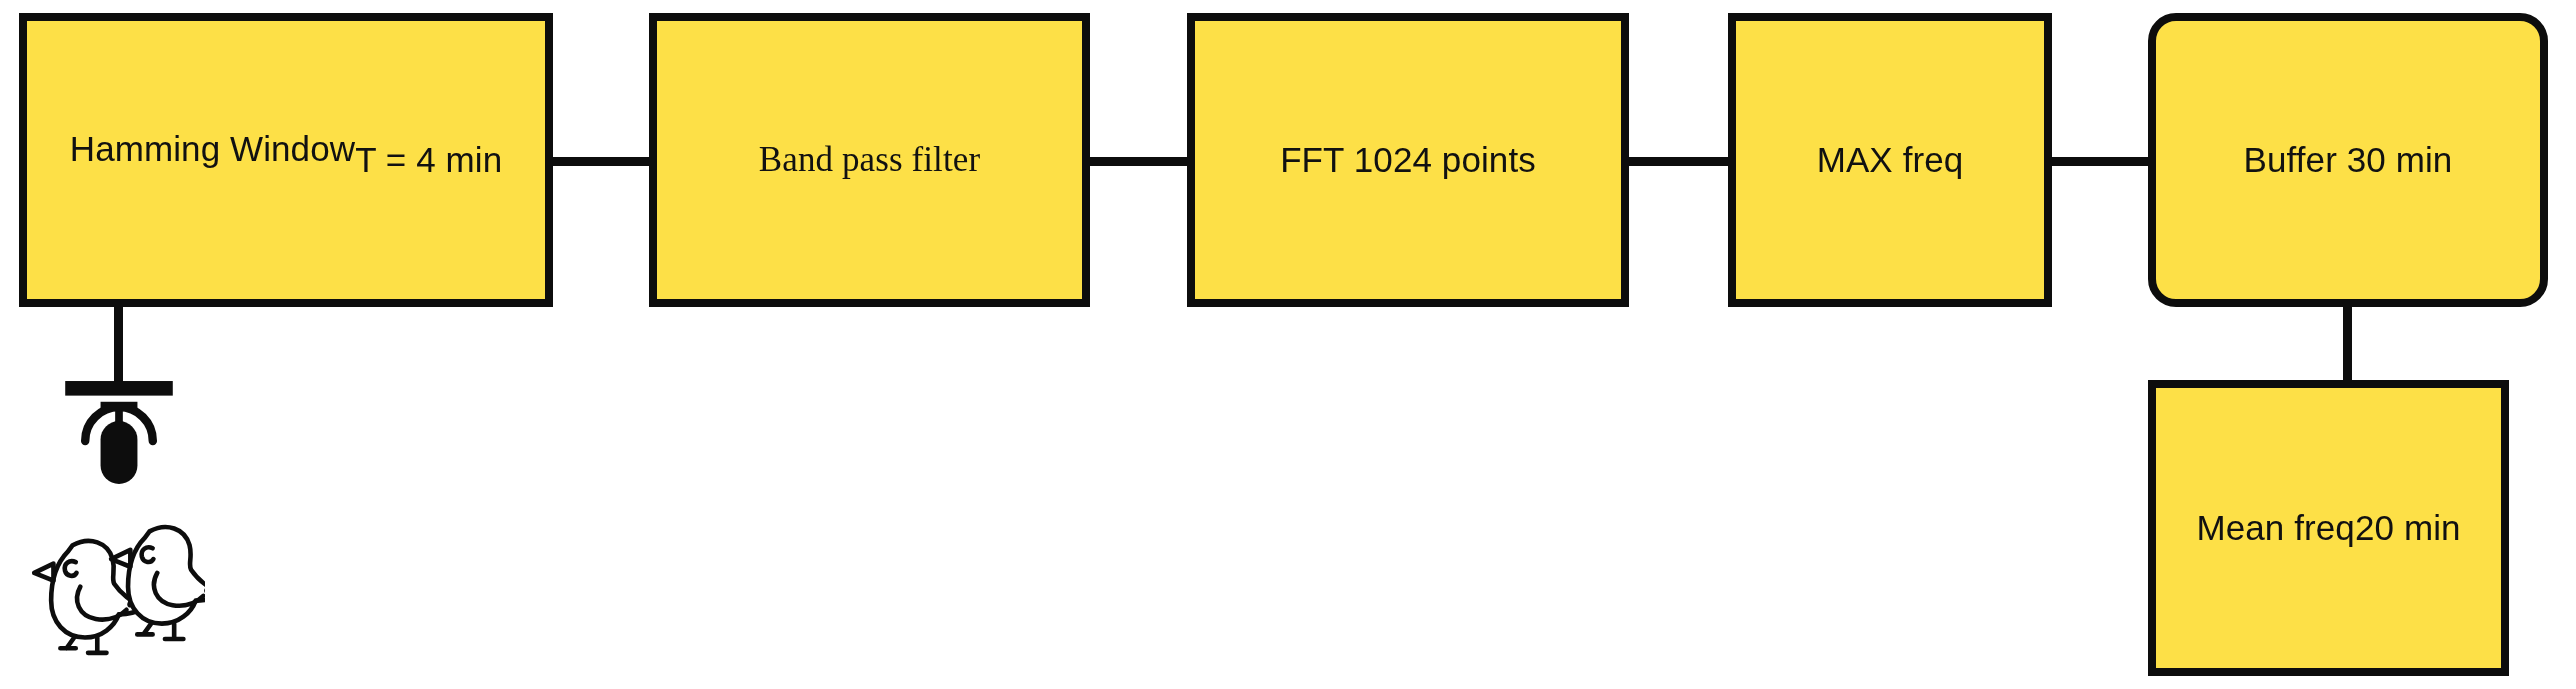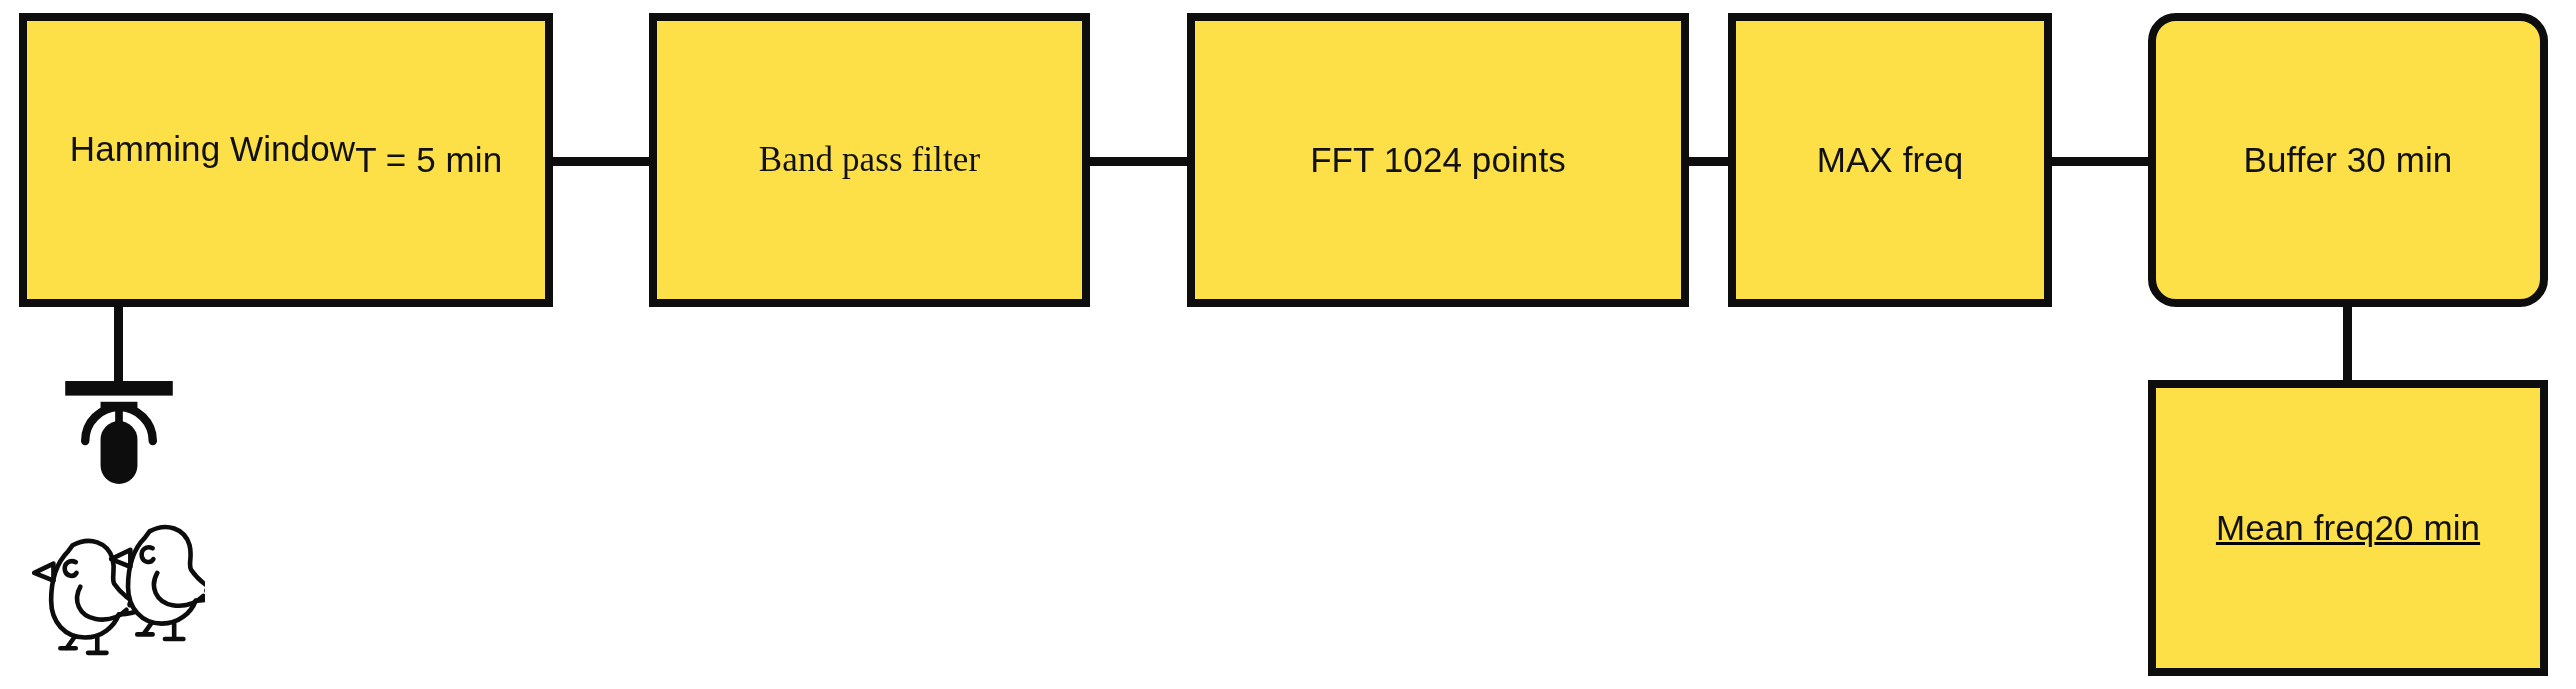--- a/index.html
+++ b/index.html
@@ -61,40 +61,40 @@
 
   <div class="connector" style="left:553px; top:157px; width:97px; height:9.2px;"></div>
   <div class="connector" style="left:1090px; top:157px; width:98px; height:9.2px;"></div>
   <div class="connector" style="left:1629px; top:157px; width:101px; height:9.2px;"></div>
   <div class="connector" style="left:2052px; top:157px; width:97px; height:9.2px;"></div>
   <div class="connector" style="left:114px; top:306px; width:9.2px; height:81px;"></div>
   <div class="connector" style="left:2343px; top:304px; width:9.2px; height:80px;"></div>
 
   <div class="node" style="left:19px; top:13px; width:534px; height:294px;">
     <div class="node-label title">Hamming Window</div>
-    <div class="node-label sub">T = 5 min</div>
+    <div class="node-label sub">T = 4 min</div>
   </div>
 
   <div class="node" style="left:649px; top:13px; width:441px; height:294px;font-family:Liberation Serif, serif;">
     <div class="node-label">Band pass filter</div>
   </div>
 
-  <div class="node" style="left:1187px; top:13px; width:502px; height:294px;">
+  <div class="node" style="left:1187px; top:13px; width:442px; height:294px;">
     <div class="node-label">FFT 1024 points</div>
   </div>
 
   <div class="node" style="left:1728px; top:13px; width:324px; height:294px;align-items:center;">
     <div class="node-label">MAX freq</div>
   </div>
 
   <div class="node" style="left:2148px; top:13px; width:400px; height:294px;border-radius:28px;">
     <div class="node-label">Buffer 30 min</div>
   </div>
 
-  <div class="node" style="left:2148px; top:380px; width:400px; height:296px;text-decoration:underline;">
+  <div class="node" style="left:2148px; top:380px; width:361px; height:296px;">
     <div class="node-label sub">Mean freq</div>
     <div class="node-label sub">20 min</div>
   </div>
 
   <div class="mic-wrap" style="left:56px; top:381px; width:126px; height:103px;">
     <svg width="126" height="103" viewBox="0 0 164 134" fill="none" xmlns="http://www.w3.org/2000/svg">
 
       <rect x="12" y="0" width="140" height="19" fill="#0d0d0d"></rect>
 
       <rect x="58" y="27" width="48" height="10" fill="#0d0d0d"></rect>

